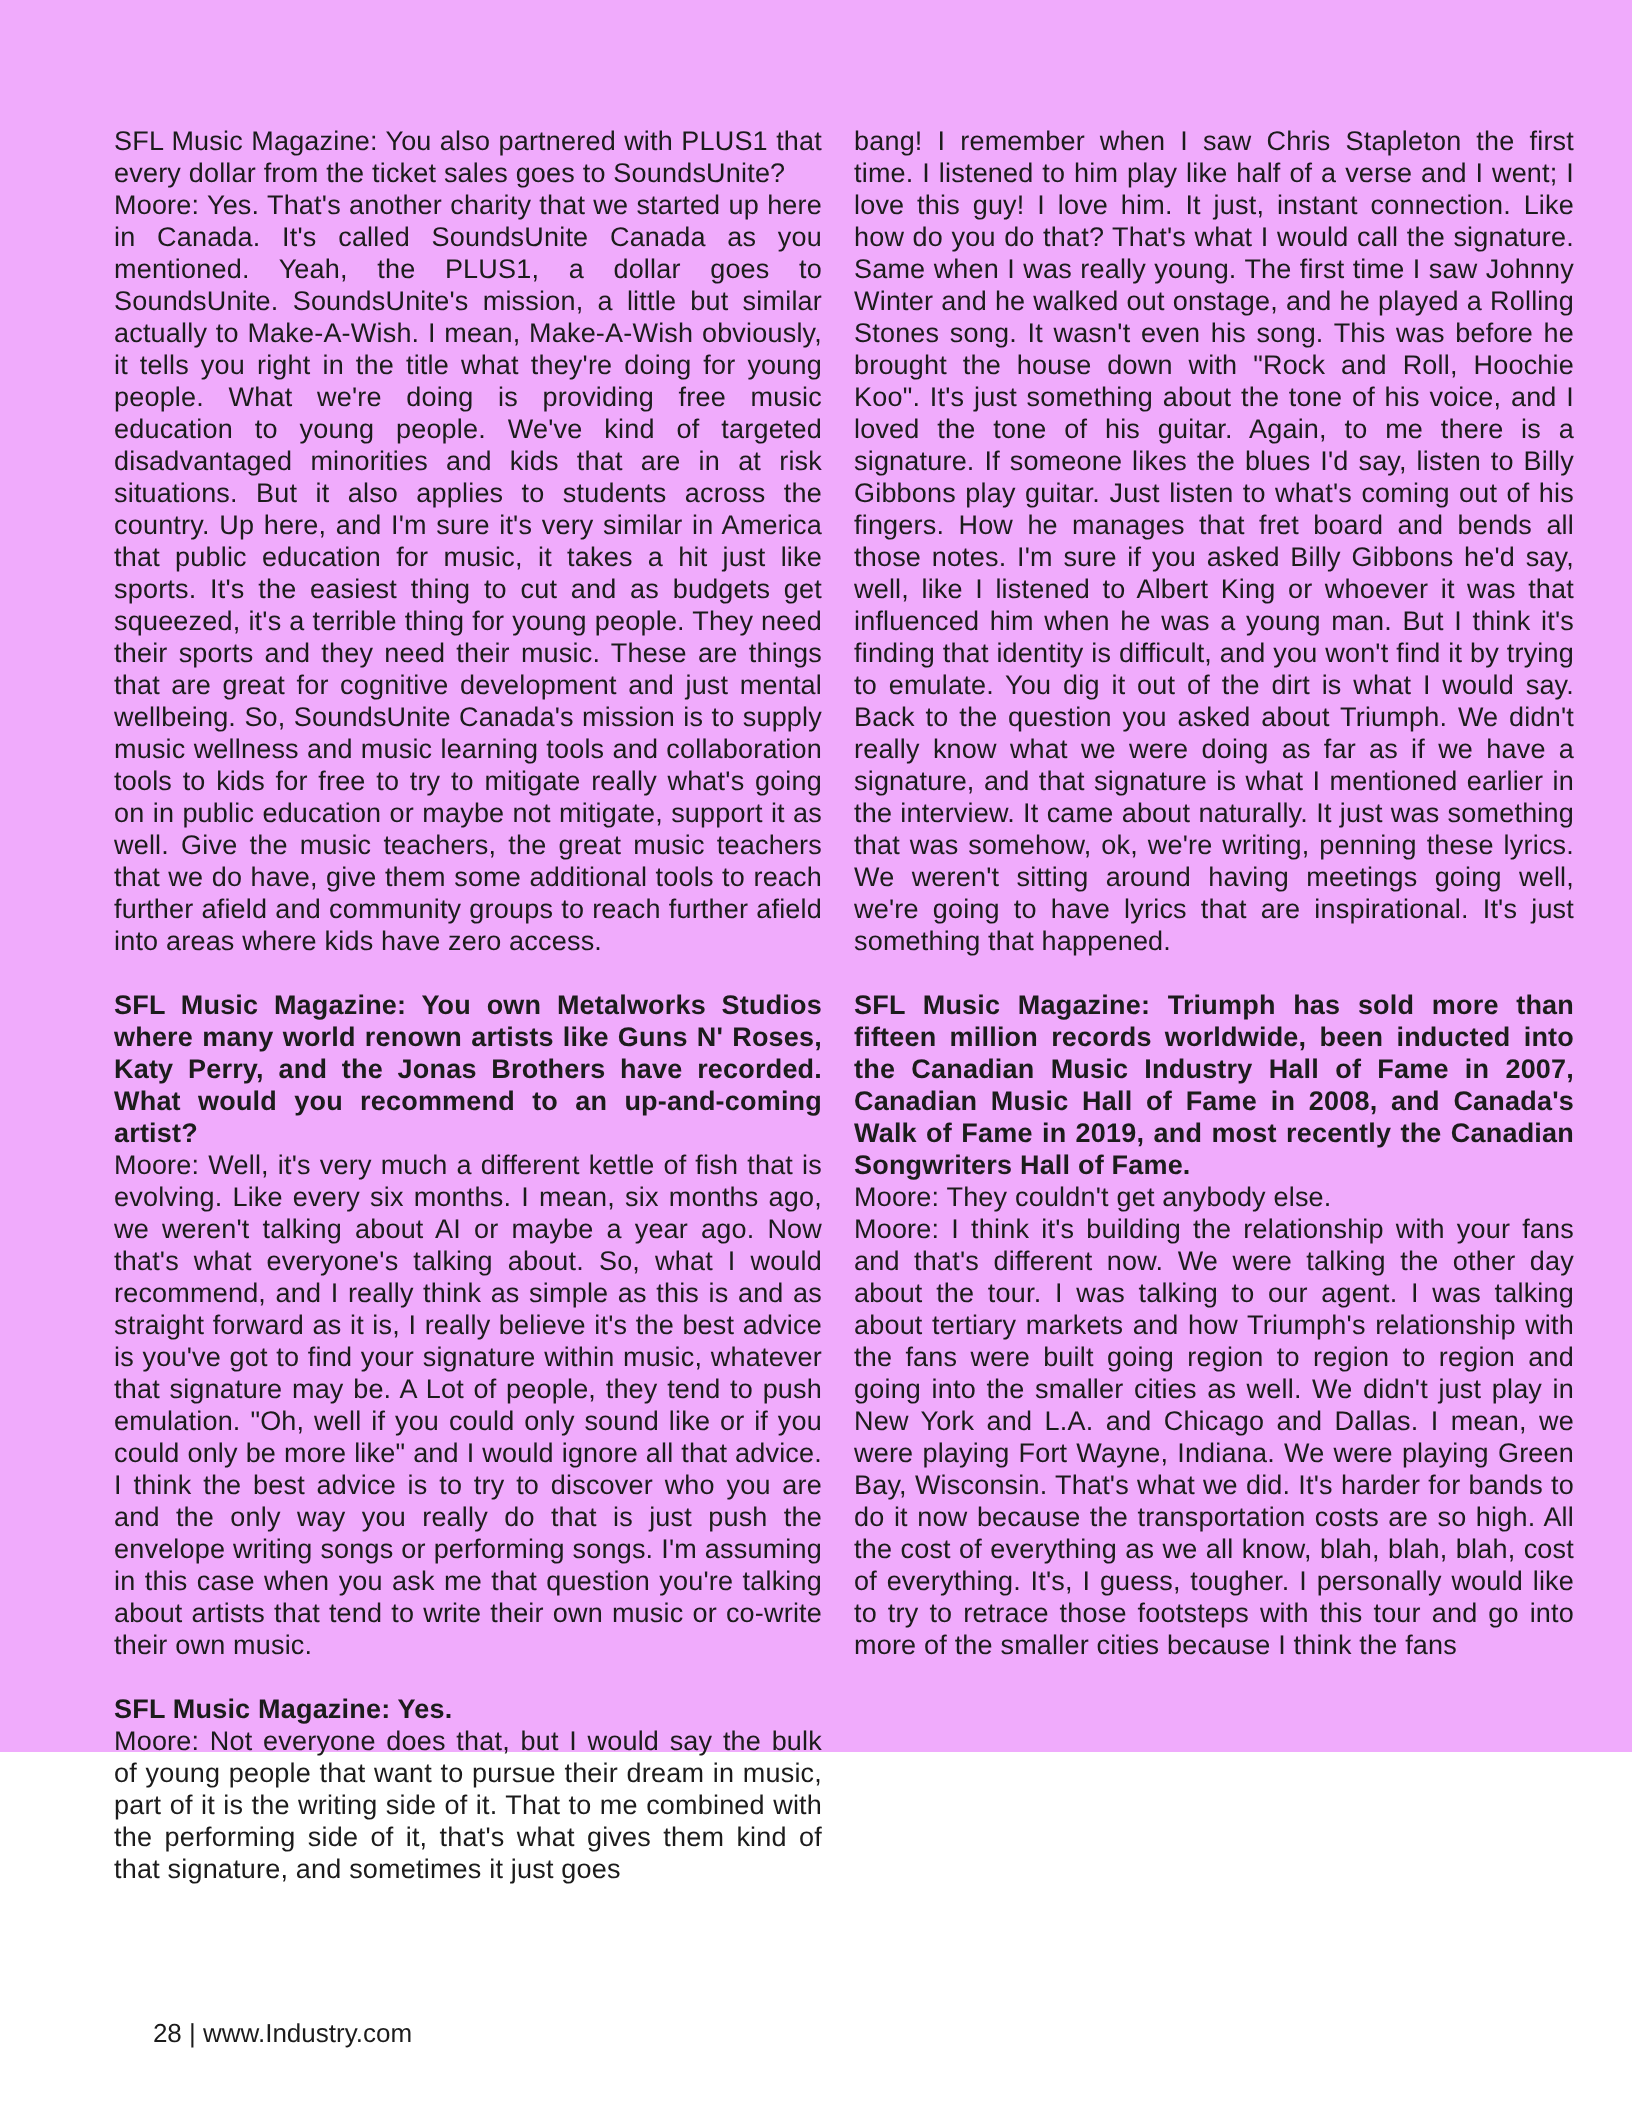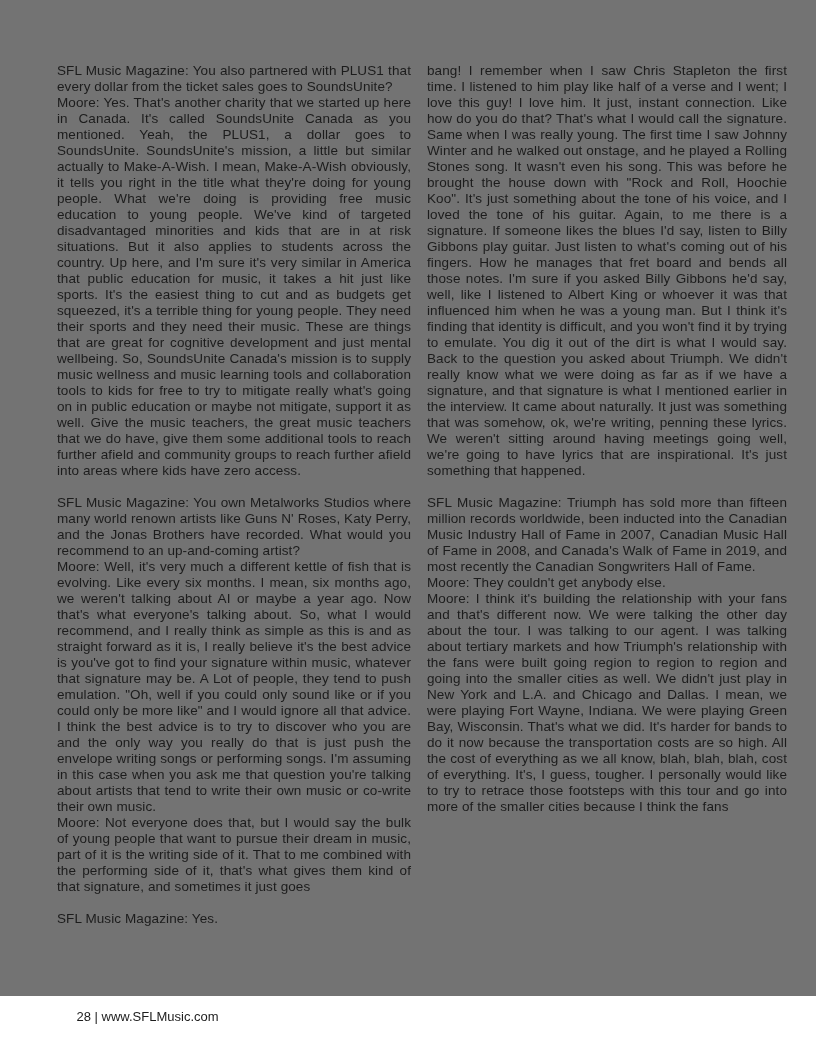--- a/index.html
+++ b/index.html
@@ -12,40 +12,40 @@
     background: #ffffff;
     position: relative;
     font-family: "Liberation Sans", "DejaVu Sans", sans-serif;
     color: #1c1c1c;
     overflow: hidden;
   }
   .page {
     position: absolute;
     left: 0; top: 0;
     width: 816px;
-    height: 996px;
-    background: #737373;
+    height: 876px;
+    background: #f0abfc;
   }
   .columns {
     position: absolute;
     left: 57px;
     top: 63px;
     width: 730px;
     display: flex;
   }
   .col {
     font-size: 13.5px;
     line-height: 16px;
     text-align: justify;
     letter-spacing: 0.1px;
   }
   .col-left  { width: 354px; margin-right: 16px; }
   .col-right { width: 360px; }
   .para { margin: 0; }
-  .para.gap { margin-top: 16px; }
+  .para.gap { margin-top: 16px; font-weight: bold; }
   .footer {
     position: absolute;
     left: 62px;
     top: 994px;
     font-size: 13px;
     line-height: 15px;
     color: #1c1c1c;
     white-space: pre;
   }
 </style>
@@ -54,30 +54,30 @@
 
 <div class="page">
 
   <div class="columns">
 
     <div class="col col-left">
       <p class="para">SFL Music Magazine: You also partnered with PLUS1 that every dollar from the ticket sales goes to SoundsUnite?</p>
       <p class="para">Moore: Yes. That's another charity that we started up here in Canada. It's called SoundsUnite Canada as you mentioned. Yeah, the PLUS1, a dollar goes to SoundsUnite. SoundsUnite's mission, a little but similar actually to Make-A-Wish. I mean, Make-A-Wish obviously, it tells you right in the title what they're doing for young people. What we're doing is providing free music education to young people. We've kind of targeted disadvantaged minorities and kids that are in at risk situations. But it also applies to students across the country. Up here, and I'm sure it's very similar in America that public education for music, it takes a hit just like sports. It's the easiest thing to cut and as budgets get squeezed, it's a terrible thing for young people. They need their sports and they need their music. These are things that are great for cognitive development and just mental wellbeing. So, SoundsUnite Canada's mission is to supply music wellness and music learning tools and collaboration tools to kids for free to try to mitigate really what's going on in public education or maybe not mitigate, support it as well. Give the music teachers, the great music teachers that we do have, give them some additional tools to reach further afield and community groups to reach further afield into areas where kids have zero access.</p>
       <p class="para gap">SFL Music Magazine: You own Metalworks Studios where many world renown artists like Guns N' Roses, Katy Perry, and the Jonas Brothers have recorded. What would you recommend to an up-and-coming artist?</p>
       <p class="para">Moore: Well, it's very much a different kettle of fish that is evolving. Like every six months. I mean, six months ago, we weren't talking about AI or maybe a year ago. Now that's what everyone's talking about. So, what I would recommend, and I really think as simple as this is and as straight forward as it is, I really believe it's the best advice is you've got to find your signature within music, whatever that signature may be. A Lot of people, they tend to push emulation. "Oh, well if you could only sound like or if you could only be more like" and I would ignore all that advice. I think the best advice is to try to discover who you are and the only way you really do that is just push the envelope writing songs or performing songs. I'm assuming in this case when you ask me that question you're talking about artists that tend to write their own music or co-write their own music.</p>
+      <p class="para gap">SFL Music Magazine: Yes.</p>
       <p class="para">Moore: Not everyone does that, but I would say the bulk of young people that want to pursue their dream in music, part of it is the writing side of it. That to me combined with the performing side of it, that's what gives them kind of that signature, and sometimes it just goes</p>
-      <p class="para gap">SFL Music Magazine: Yes.</p>
     </div>
 
     <div class="col col-right">
       <p class="para">bang! I remember when I saw Chris Stapleton the first time. I listened to him play like half of a verse and I went; I love this guy! I love him. It just, instant connection. Like how do you do that? That's what I would call the signature. Same when I was really young. The first time I saw Johnny Winter and he walked out onstage, and he played a Rolling Stones song. It wasn't even his song. This was before he brought the house down with "Rock and Roll, Hoochie Koo". It's just something about the tone of his voice, and I loved the tone of his guitar. Again, to me there is a signature. If someone likes the blues I'd say, listen to Billy Gibbons play guitar. Just listen to what's coming out of his fingers. How he manages that fret board and bends all those notes. I'm sure if you asked Billy Gibbons he'd say, well, like I listened to Albert King or whoever it was that influenced him when he was a young man. But I think it's finding that identity is difficult, and you won't find it by trying to emulate. You dig it out of the dirt is what I would say. Back to the question you asked about Triumph. We didn't really know what we were doing as far as if we have a signature, and that signature is what I mentioned earlier in the interview. It came about naturally. It just was something that was somehow, ok, we're writing, penning these lyrics. We weren't sitting around having meetings going well, we're going to have lyrics that are inspirational. It's just something that happened.</p>
       <p class="para gap">SFL Music Magazine: Triumph has sold more than fifteen million records worldwide, been inducted into the Canadian Music Industry Hall of Fame in 2007, Canadian Music Hall of Fame in 2008, and Canada's Walk of Fame in 2019, and most recently the Canadian Songwriters Hall of Fame.</p>
       <p class="para">Moore: They couldn't get anybody else.</p>
       <p class="para">Moore: I think it's building the relationship with your fans and that's different now. We were talking the other day about the tour. I was talking to our agent. I was talking about tertiary markets and how Triumph's relationship with the fans were built going region to region to region and going into the smaller cities as well. We didn't just play in New York and L.A. and Chicago and Dallas. I mean, we were playing Fort Wayne, Indiana. We were playing Green Bay, Wisconsin. That's what we did. It's harder for bands to do it now because the transportation costs are so high. All the cost of everything as we all know, blah, blah, blah, cost of everything. It's, I guess, tougher. I personally would like to try to retrace those footsteps with this tour and go into more of the smaller cities because I think the fans</p>
     </div>
 
   </div>
 
   <div class="footer">
-    <span>28</span><span> | </span><span>www.SFLMusic.com</span>
+    <span>28</span><span> | </span><span>www.Industry.com</span>
   </div>
 
 </div>
 
 </body></html>

